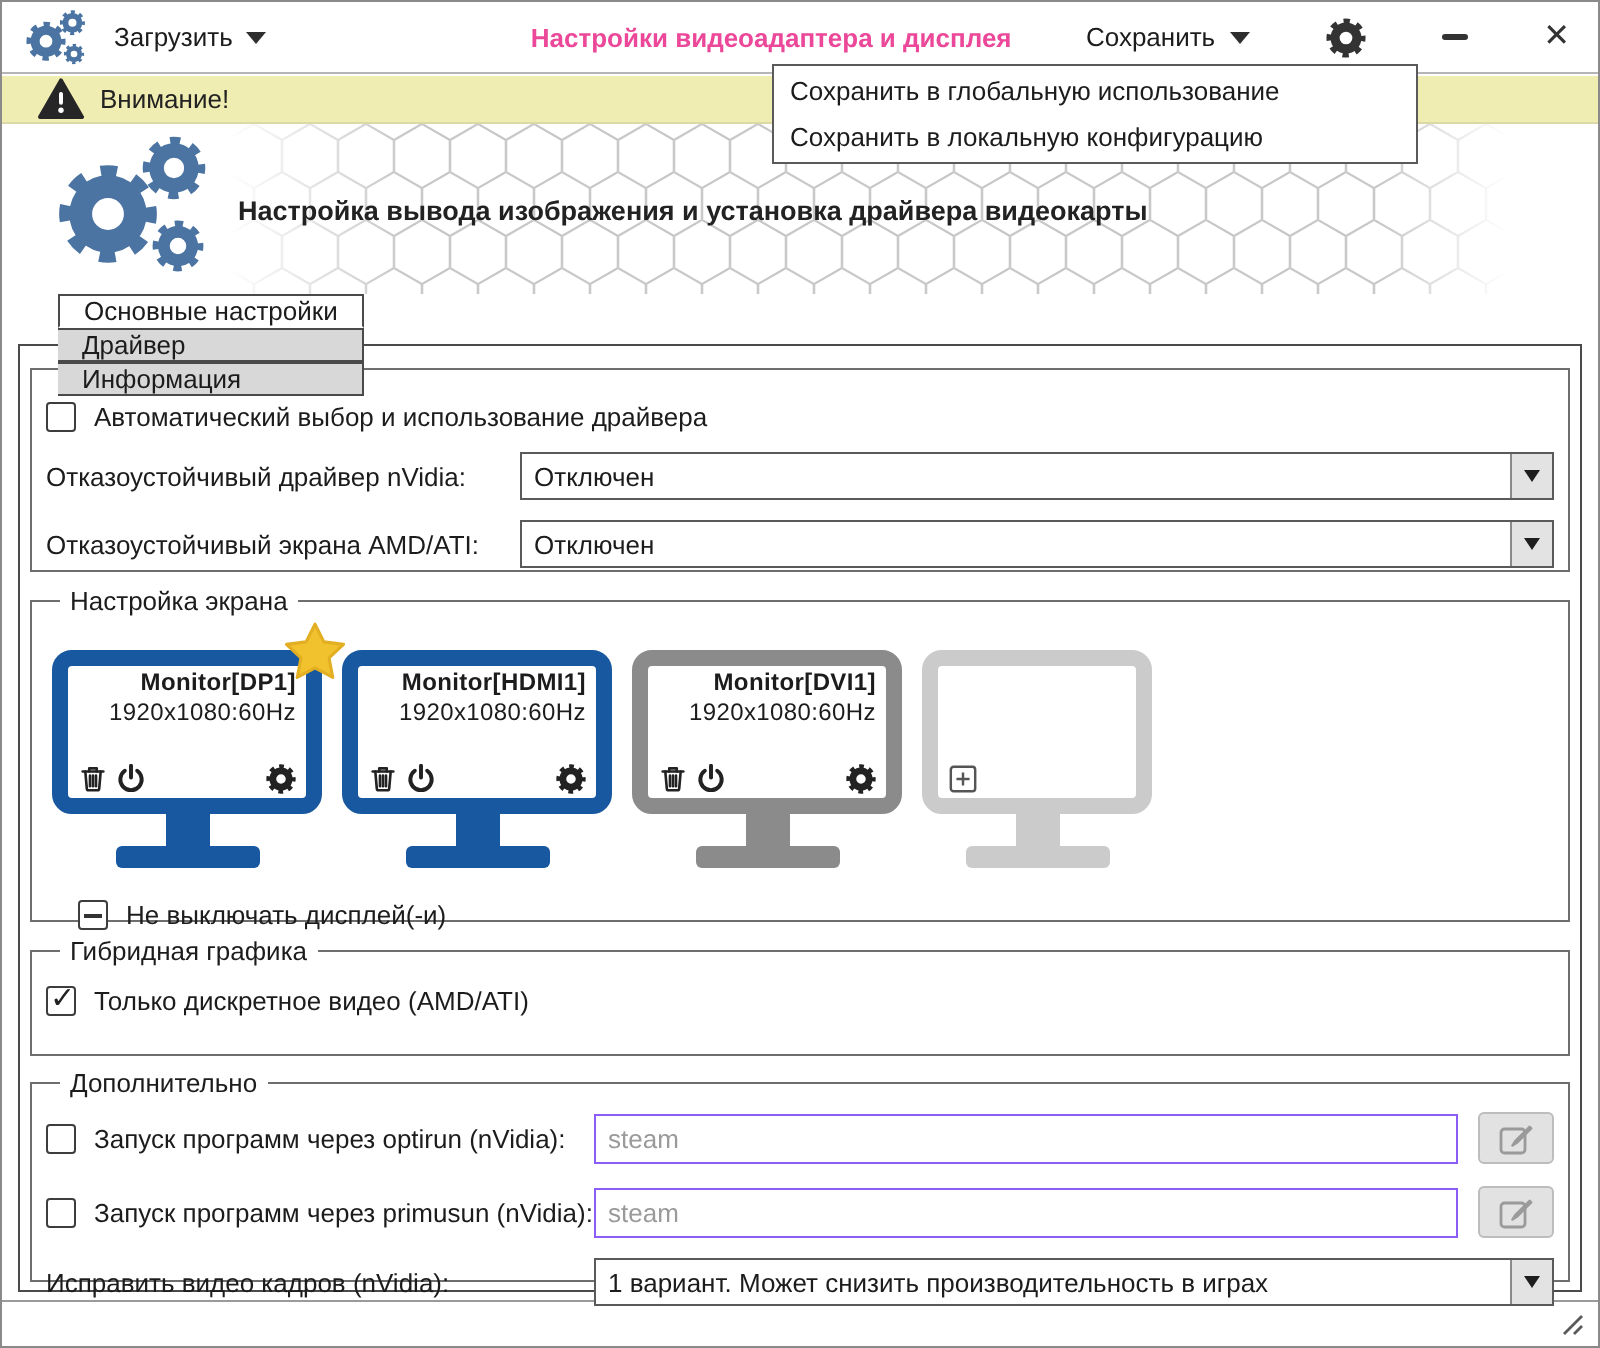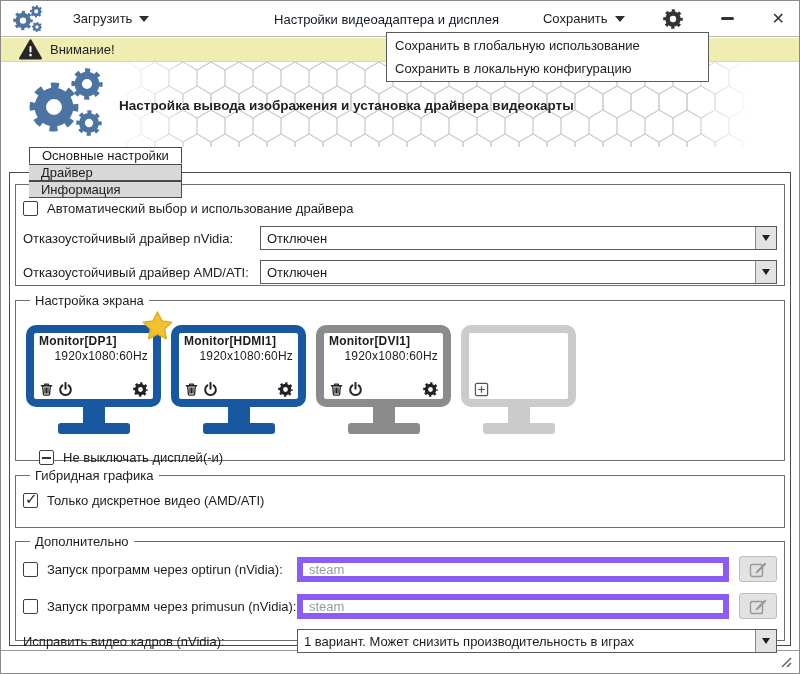--- a/index.html
+++ b/index.html
@@ -2,23 +2,23 @@
 <html><head>
 <meta charset="utf-8">
 <style>
   * { margin:0; padding:0; box-sizing:border-box; }
   html,body { background:#e9e9e9; }
   body { font-family:"Liberation Sans","DejaVu Sans",sans-serif; font-size:13px; color:#1c1c1c; }
   .window { position:relative; width:800px; height:674px; background:#fff; border:1px solid #8a8a8a; overflow:hidden; }
 
   
   .toolbar { position:absolute; top:0; left:0; right:0; height:36px; background:#fff; border-bottom:1px solid #b5b5b5; display:flex; align-items:center; }
-  .tb-left { display:flex; align-items:center; gap:30px; padding-left:12px; }
+  .tb-left { display:flex; align-items:center; gap:14px; padding-left:12px; }
   .tb-right { margin-left:auto; display:flex; align-items:center; gap:38px; padding-right:14px; }
-  .tb-title { position:absolute; left:50%; top:50%; transform:translate(-56%,-50%); font-weight:normal; color:#0f172a; }
+  .tb-title { position:absolute; left:50%; top:50%; transform:translate(-56%,-50%); font-weight:bold; color:#ec4899; }
   .menu-btn { display:flex; align-items:center; gap:7px; cursor:default; }
   .tri-down { width:0; height:0; border-left:5px solid transparent; border-right:5px solid transparent; border-top:6px solid #2e2e2e; }
   .minimize-glyph { width:13px; height:3px; background:#333; border-radius:1.5px; }
   .close-glyph { font-size:16px; color:#333; line-height:1; }
 
   
   .logo-gears { position:relative; }
   .logo-gears svg { position:absolute; }
   .lg-big   { left:0;   top:14px; width:50px; height:50px; }
   .lg-top   { left:42px; top:0;   width:32px; height:32px; }
@@ -63,32 +63,32 @@
   .cb.dash::after { content:""; position:absolute; left:2px; top:6px; width:9px; height:2px; background:#333; }
   .cb.checked::after { content:"✓"; position:absolute; left:1px; top:-4px; font-size:15px; font-weight:bold; color:#222; }
 
   
   .combo { height:24px; border:1px solid #5a5a5a; background:#fff; display:flex; align-items:stretch; flex:1; }
   .combo-text { flex:1; display:flex; align-items:center; padding:0 6px; font-size:13px; color:#1c1c1c; overflow:hidden; white-space:nowrap; }
   .combo-btn { width:21px; background:#e3e3e3; border-left:1px solid #8a8a8a; display:flex; align-items:center; justify-content:center; }
   .combo-btn .tri { width:0; height:0; border-left:4.5px solid transparent; border-right:4.5px solid transparent; border-top:6px solid #1e1e1e; }
 
   
-  .tinput { height:25px; border:6px solid #8b5cf6; background:#fff; flex:1; padding:0 6px; font-family:inherit; font-size:13px; color:#a21caf; }
+  .tinput { height:25px; border:1px solid #8b5cf6; background:#fff; flex:1; padding:0 6px; font-family:inherit; font-size:13px; color:#a21caf; }
   .tinput::placeholder { color:#9a9a9a; opacity:1; }
   .editbtn { width:38px; height:26px; margin-left:10px; background:#e2e2e2; border:1px solid #bdbdbd; border-radius:3px; display:flex; align-items:center; justify-content:center; flex:none; }
 
   
   .monrow { display:flex; align-items:flex-start; gap:10px; margin:14px 0 0 3px; height:112px; }
   .mon { position:relative; width:135px; }
   .mon.m4 { width:115px; }
   .mon-screen { height:82px; border:8px solid; border-radius:10px; background:#fff; padding:1px 5px 2px 5px; display:flex; flex-direction:column; }
   .mon-neck { width:22px; height:16px; margin:0 auto; }
   .mon-base { width:72px; height:11px; margin:0 auto; border-radius:3px; }
-  .mon-name { text-align:left; font-weight:bold; font-size:12px; line-height:15px; letter-spacing:0.2px; }
+  .mon-name { text-align:right; font-weight:bold; font-size:12px; line-height:15px; letter-spacing:0.2px; }
   .mon-res  { text-align:right; font-size:12px; line-height:15px; letter-spacing:0.2px; }
   .mon-icons { margin-top:auto; display:flex; align-items:center; gap:4px; }
   .mon-icons .sp { flex:1; }
   .mon-blue  .mon-screen { border-color:#1758a0; } .mon-blue  .mon-neck,.mon-blue  .mon-base { background:#1758a0; }
   .mon-gray  .mon-screen { border-color:#8b8b8b; } .mon-gray  .mon-neck,.mon-gray  .mon-base { background:#8b8b8b; }
   .mon-light .mon-screen { border-color:#cbcbcb; } .mon-light .mon-neck,.mon-light .mon-base { background:#cbcbcb; }
   .star { position:absolute; right:-12px; top:-14px; }
 
   
   .savemenu { position:absolute; left:385px; top:31px; width:323px; background:#fff; border:1px solid #5a5a5a; z-index:50; padding:1px 0; }
@@ -228,21 +228,21 @@
       <div class="row lblrow">
         <span class="lbl244">Отказоустойчивый драйвер nVidia:</span>
         <div class="combo">
           <span class="combo-text">Отключен</span>
           <span class="combo-btn">
               <span class="tri"></span>
             </span>
         </div>
       </div>
       <div class="row lblrow">
-        <span class="lbl244">Отказоустойчивый драйвер AMD/ATI:</span>
+        <span class="lbl244">Отказоустойчивый экрана AMD/ATI:</span>
         <div class="combo">
           <span class="combo-text">Отключен</span>
           <span class="combo-btn">
               <span class="tri"></span>
             </span>
         </div>
       </div>
     </fieldset>
 
     <fieldset class="g2">

